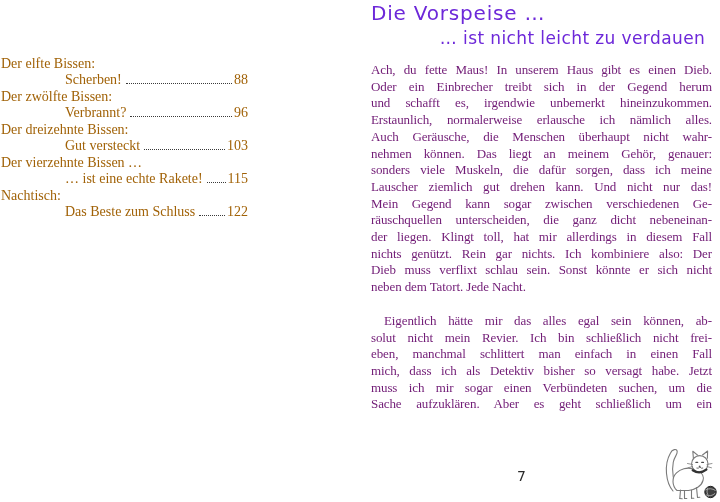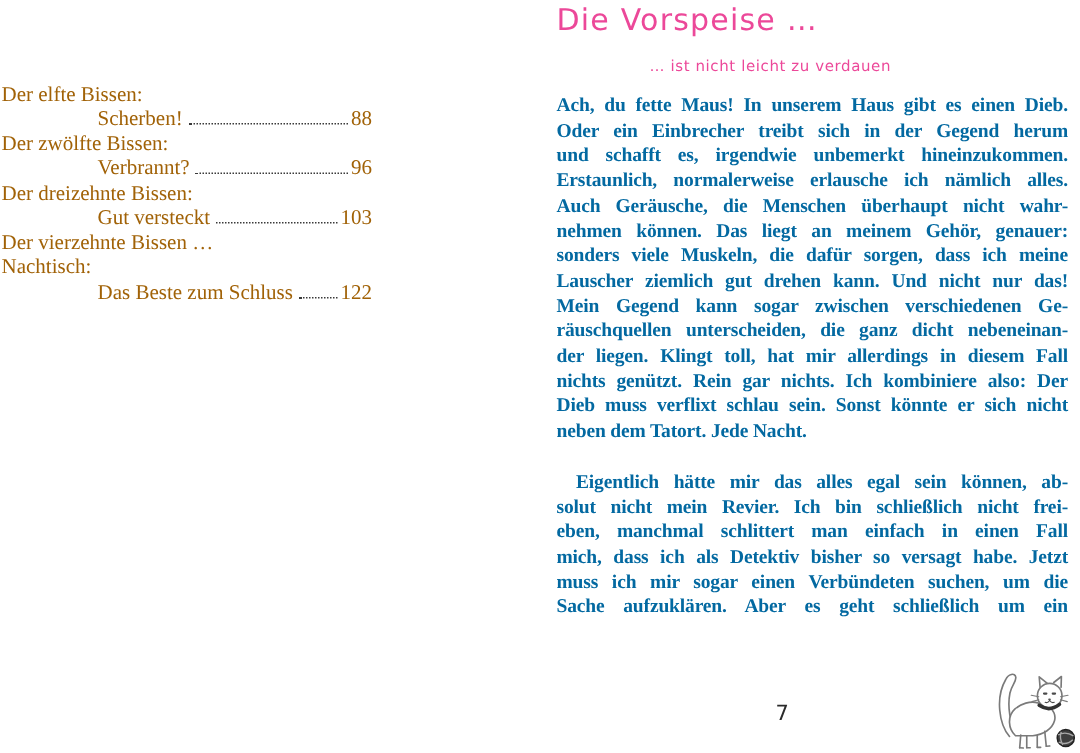--- a/index.html
+++ b/index.html
@@ -27,30 +27,29 @@
     border-bottom: 1.5px dotted #3a3a3a;
     margin: 0 2px 3px 4px; height: 1px;
   }
   .toc-page { flex: 0 0 auto; }
 
   
   .right-page { position: absolute; left: 371px; top: 0; width: 341px; height: 502px; }
 
   .chapter-title {
     font-family: "DejaVu Sans", sans-serif;
-    color: #ec4899;
+    color: #6d28d9;
   }
   .title-line1 { font-size: 20px; letter-spacing: 0.8px; margin-top: 1px; }
-  .title-line2 { font-size: 10px; letter-spacing: 0.4px; margin-left: 62px; margin-top: 14px; }
+  .title-line2 { font-size: 17px; letter-spacing: 0.4px; margin-left: 62px; margin-top: 3px; text-align: center; }
 
   .body-text {
     position: absolute; left: 0; top: 62px; width: 341px;
     font-size: 13px; line-height: 16.7px; letter-spacing: -0.1px;
-    color: #0369a1;
-    font-weight: bold;
+    color: #701a75;
   }
   .para .line { text-align: justify; text-align-last: justify; }
   .para .line:last-child { text-align-last: left; }
   .para.continues .line:last-child { text-align-last: justify; }
   .para.indent .line:first-of-type { text-indent: 13px; margin-top: 17px; }
 
   .page-number {
     position: absolute; left: 0; top: 468px; width: 341px;
     text-align: center;
     font-family: "DejaVu Sans", sans-serif;
@@ -89,20 +88,25 @@
         <div class="toc-chapter">Der dreizehnte Bissen:</div>
         <div class="toc-title-row">
           <span class="toc-title">Gut versteckt</span>
           <span class="leader"></span>
           <span class="toc-page">103</span>
         </div>
       </div>
 
       <div class="toc-entry">
         <div class="toc-chapter">Der vierzehnte Bissen …</div>
+        <div class="toc-title-row">
+          <span class="toc-title">… ist eine echte Rakete!</span>
+          <span class="leader"></span>
+          <span class="toc-page">115</span>
+        </div>
       </div>
 
       <div class="toc-entry">
         <div class="toc-chapter">Nachtisch:</div>
         <div class="toc-title-row">
           <span class="toc-title">Das Beste zum Schluss</span>
           <span class="leader"></span>
           <span class="toc-page">122</span>
         </div>
       </div>

